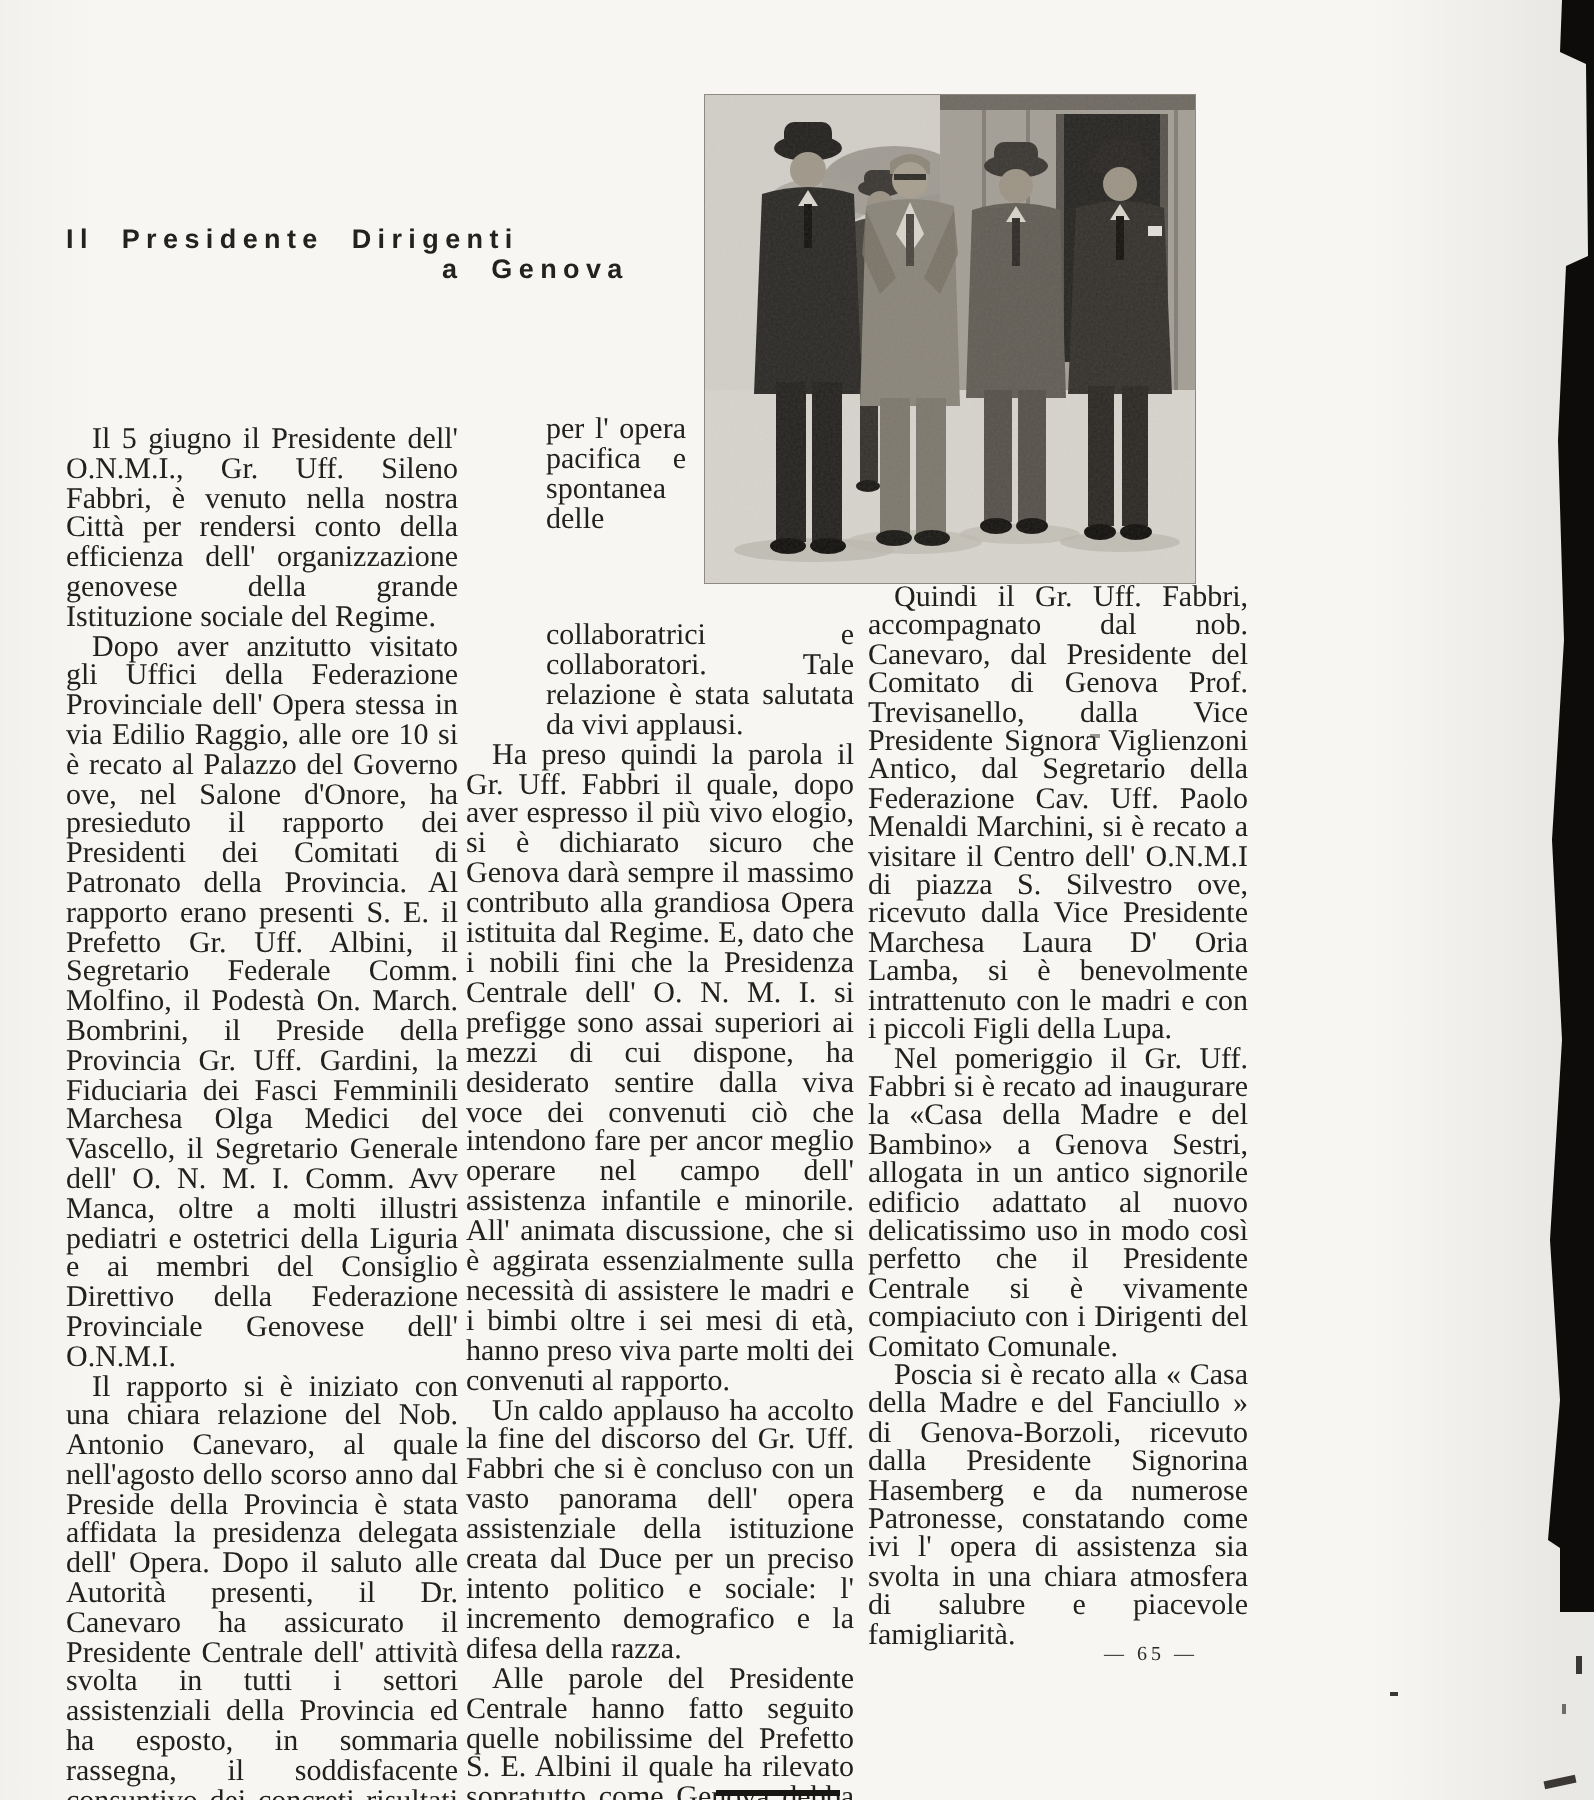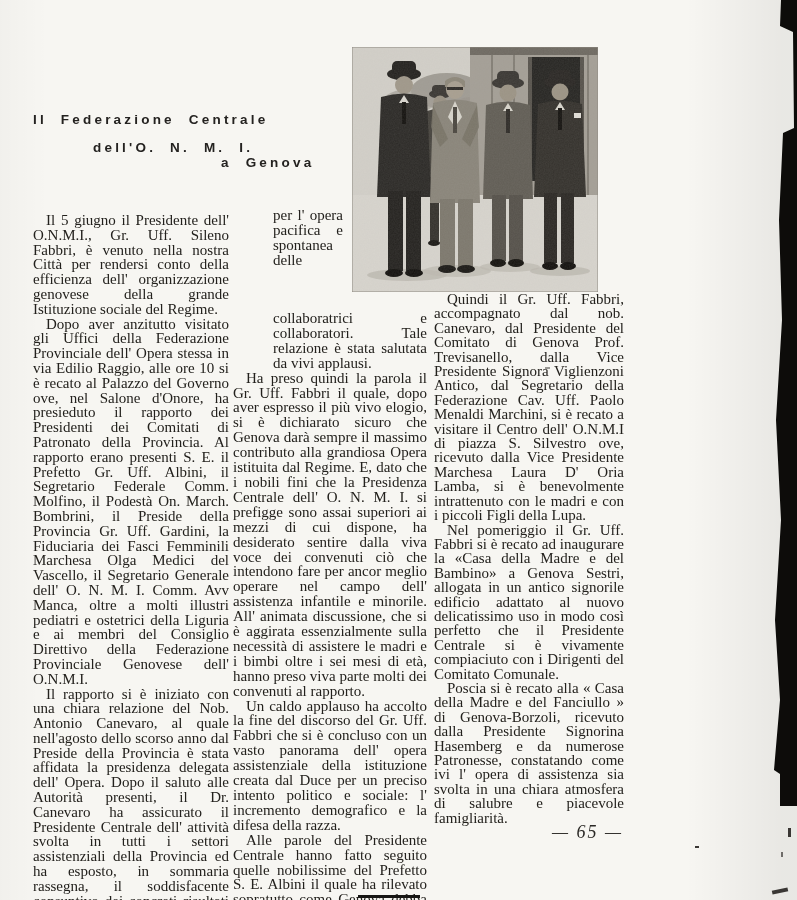--- a/index.html
+++ b/index.html
@@ -20,40 +20,39 @@
 
   .col{position:absolute;font-size:15px;line-height:14.8px;text-align:justify;color:#23211d;}
   .col p{margin:0;text-indent:13px;}
   .col p.cont{text-indent:0;margin-left:40px;}
   .col-left{left:33px;top:213px;width:196px;}
   .col-mid{left:233px;top:208px;width:194px;}
   .col-mid{line-height:14.9px;}
   .col-right{left:434px;top:292px;width:190px;line-height:14.4px;}
   .photo-cut{float:right;width:84px;height:103px;}
 
-  .page-number{position:absolute;left:552px;top:822px;font-style:italic;
-    font-size:18px;letter-spacing:2px;color:#2a2825;}
+  .page-number{position:absolute;left:552px;top:822px;
+    font-size:10px;letter-spacing:2px;color:#2a2825;}
 
   .spine-shadow{position:absolute;right:0;top:0;width:32px;height:815px;}
   .bottom-line{position:absolute;left:358px;top:895px;width:62px;height:3px;background:#171614;}
   .speck{position:absolute;background:#3a3734;}
   .sp1{left:788px;top:828px;width:3px;height:9px;}
   .sp2{left:772px;top:889px;width:16px;height:4px;transform:rotate(-12deg);}
   .sp3{left:695px;top:846px;width:4px;height:2px;}
   .sp4{left:545px;top:367px;width:5px;height:2px;opacity:.5;}
   .sp5{left:781px;top:852px;width:2px;height:5px;opacity:.7;}
 </style>
 </head>
 <body>
 
 <div class="page">
 
   <header class="headline">
-    <div class="hl hl1">Il Federazione Centrale</div>
-    <div class="hl hl2">dell'O. N. M. I.</div>
+    <div class="hl hl1">Il Presidente Dirigenti</div>
     <div class="hl hl3">a Genova</div>
   </header>
 
   <figure class="photo-fig">
     <svg width="246" height="245" viewBox="0 0 246 245" xmlns="http://www.w3.org/2000/svg">
       <defs>
         <filter id="grain" x="0" y="0" width="100%" height="100%">
           <feTurbulence type="fractalNoise" baseFrequency="0.8" numOctaves="2" result="n"></feTurbulence>
           <feColorMatrix in="n" type="matrix" values="0 0 0 0 0.45  0 0 0 0 0.44  0 0 0 0 0.42  0 0 0 0.28 0"></feColorMatrix>
         </filter>

